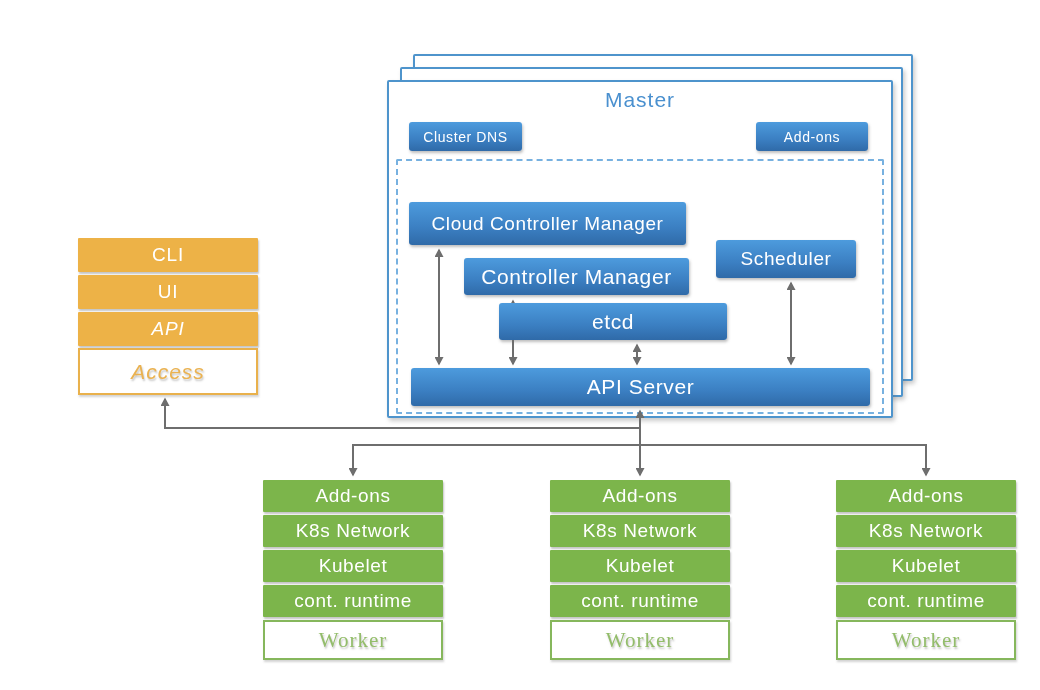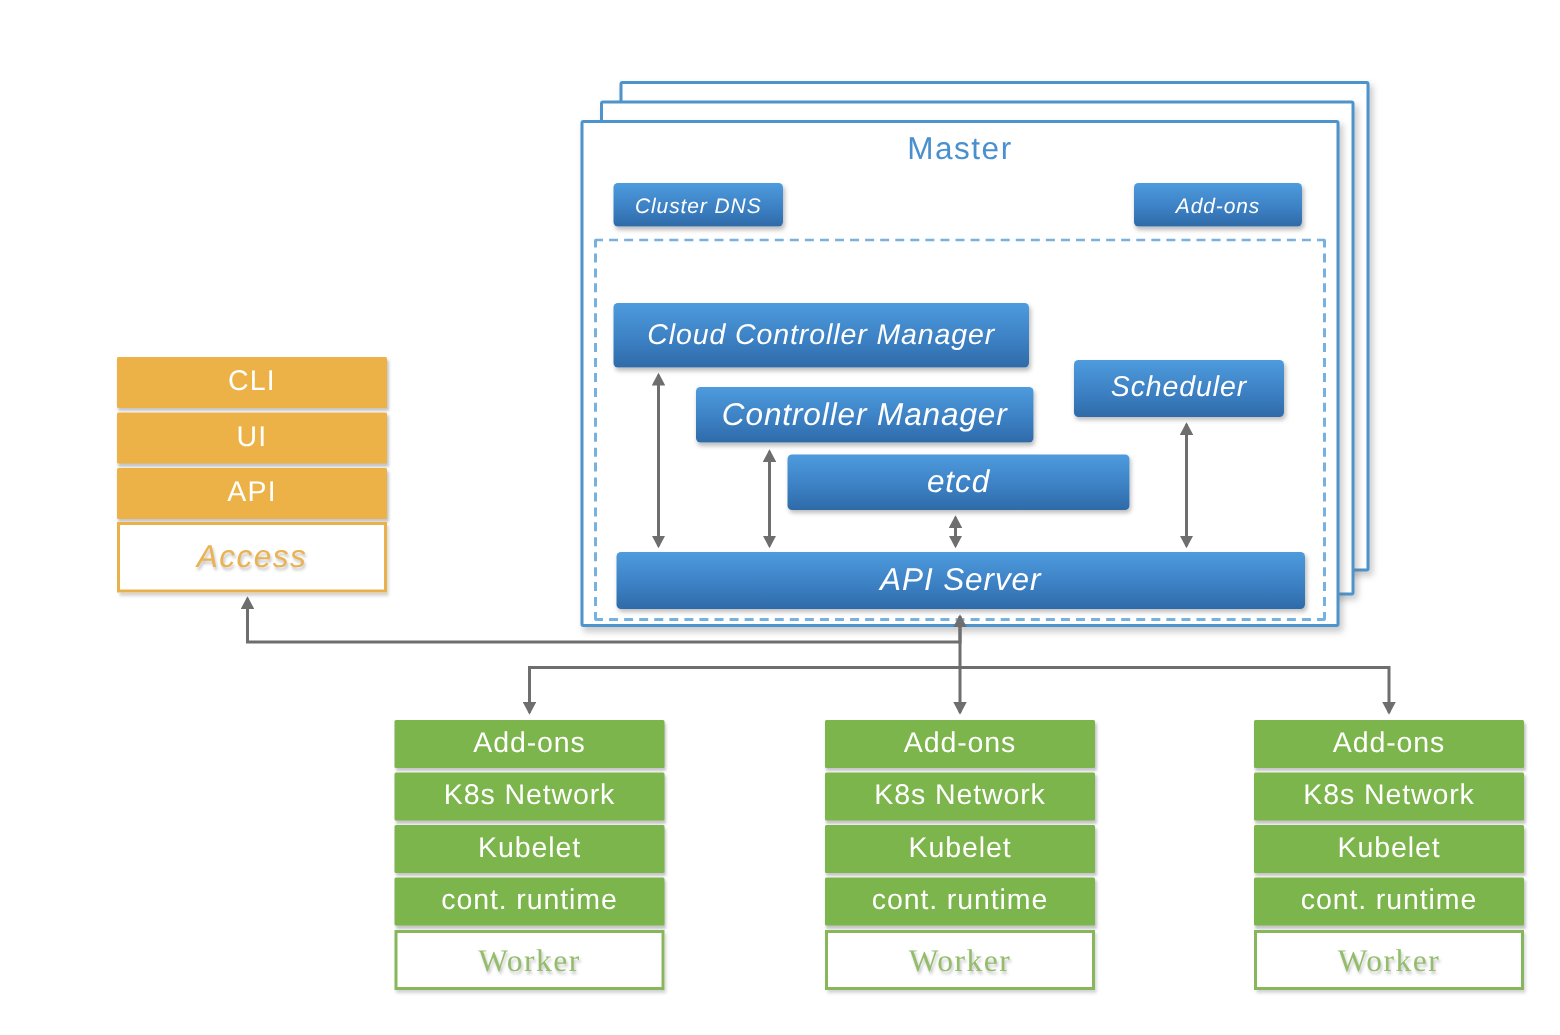--- a/index.html
+++ b/index.html
@@ -12,21 +12,21 @@
   .sheet{
     background:#ffffff;border:2px solid #4e94cc;border-radius:2px;
     box-shadow:2px 3px 4px rgba(110,110,110,0.35);
   }
   
   .blue-box{
     display:flex;align-items:center;justify-content:center;
     background:linear-gradient(180deg,#4d9bdd 0%,#3b7fc2 60%,#2f6aa8 100%);
     color:#ffffff;border-radius:3px;
     box-shadow:1px 2px 3px rgba(110,110,110,0.45);
-    letter-spacing:0.6px;white-space:nowrap;font-style:italic;
+    letter-spacing:0.6px;white-space:nowrap;
   }
   .title-text{color:#4a90cf;text-align:center;letter-spacing:1px;}
   .dashed-box{border:2px dashed #77b1e0;border-radius:2px;background:transparent;}
   
   .orange-row{
     display:flex;align-items:center;justify-content:center;
     background:#edb247;color:#ffffff;letter-spacing:0.8px;
     box-shadow:1px 2px 2px rgba(110,110,110,0.4);
     border-radius:1px;
   }
@@ -86,26 +86,26 @@
 
   <div class="abs title-text" style="left:387px;top:88px;width:506px;font-size:21px;">Master</div>
 
   <div class="abs blue-box" style="left:409px;top:122px;width:113px;height:29px;font-size:14px;">Cluster DNS</div>
   <div class="abs blue-box" style="left:756px;top:122px;width:112px;height:29px;font-size:14px;">Add-ons</div>
 
 
   <div class="abs blue-box" style="left:409px;top:202px;width:277px;height:43px;font-size:19px;">Cloud Controller Manager</div>
   <div class="abs blue-box" style="left:464px;top:258px;width:225px;height:37px;font-size:21px;">Controller Manager</div>
   <div class="abs blue-box" style="left:716px;top:240px;width:140px;height:38px;font-size:19px;">Scheduler</div>
-  <div class="abs blue-box" style="left:525px;top:303px;width:228px;height:37px;font-size:21px;">etcd</div>
+  <div class="abs blue-box" style="left:499px;top:303px;width:228px;height:37px;font-size:21px;">etcd</div>
   <div class="abs blue-box" style="left:411px;top:368px;width:459px;height:38px;font-size:21px;">API Server</div>
 
   <div class="abs orange-row" style="left:78px;top:238px;width:180px;height:34px;font-size:19px;">CLI</div>
   <div class="abs orange-row" style="left:78px;top:275px;width:180px;height:34px;font-size:19px;">UI</div>
-  <div class="abs orange-row" style="left:78px;top:312px;width:180px;height:34px;font-size:19px;">API</div>
+  <div class="abs orange-row" style="left:78px;top:312px;width:180px;height:34px;font-size:19px;font-style:italic;">API</div>
   <div class="abs access-label" style="left:78px;top:348px;width:180px;height:47px;font-size:21px;font-style:italic;">Access</div>
 
   <div class="abs green-row" style="left:263px;top:480px;width:180px;height:32px;font-size:19px;">Add-ons</div>
   <div class="abs green-row" style="left:263px;top:515px;width:180px;height:32px;font-size:19px;">K8s Network</div>
   <div class="abs green-row" style="left:263px;top:550px;width:180px;height:32px;font-size:19px;">Kubelet</div>
   <div class="abs green-row" style="left:263px;top:585px;width:180px;height:32px;font-size:19px;">cont. runtime</div>
   <div class="abs worker-label" style="left:263px;top:620px;width:180px;height:40px;font-size:21px;">Worker</div>
 
   <div class="abs green-row" style="left:550px;top:480px;width:180px;height:32px;font-size:19px;">Add-ons</div>
   <div class="abs green-row" style="left:550px;top:515px;width:180px;height:32px;font-size:19px;">K8s Network</div>

